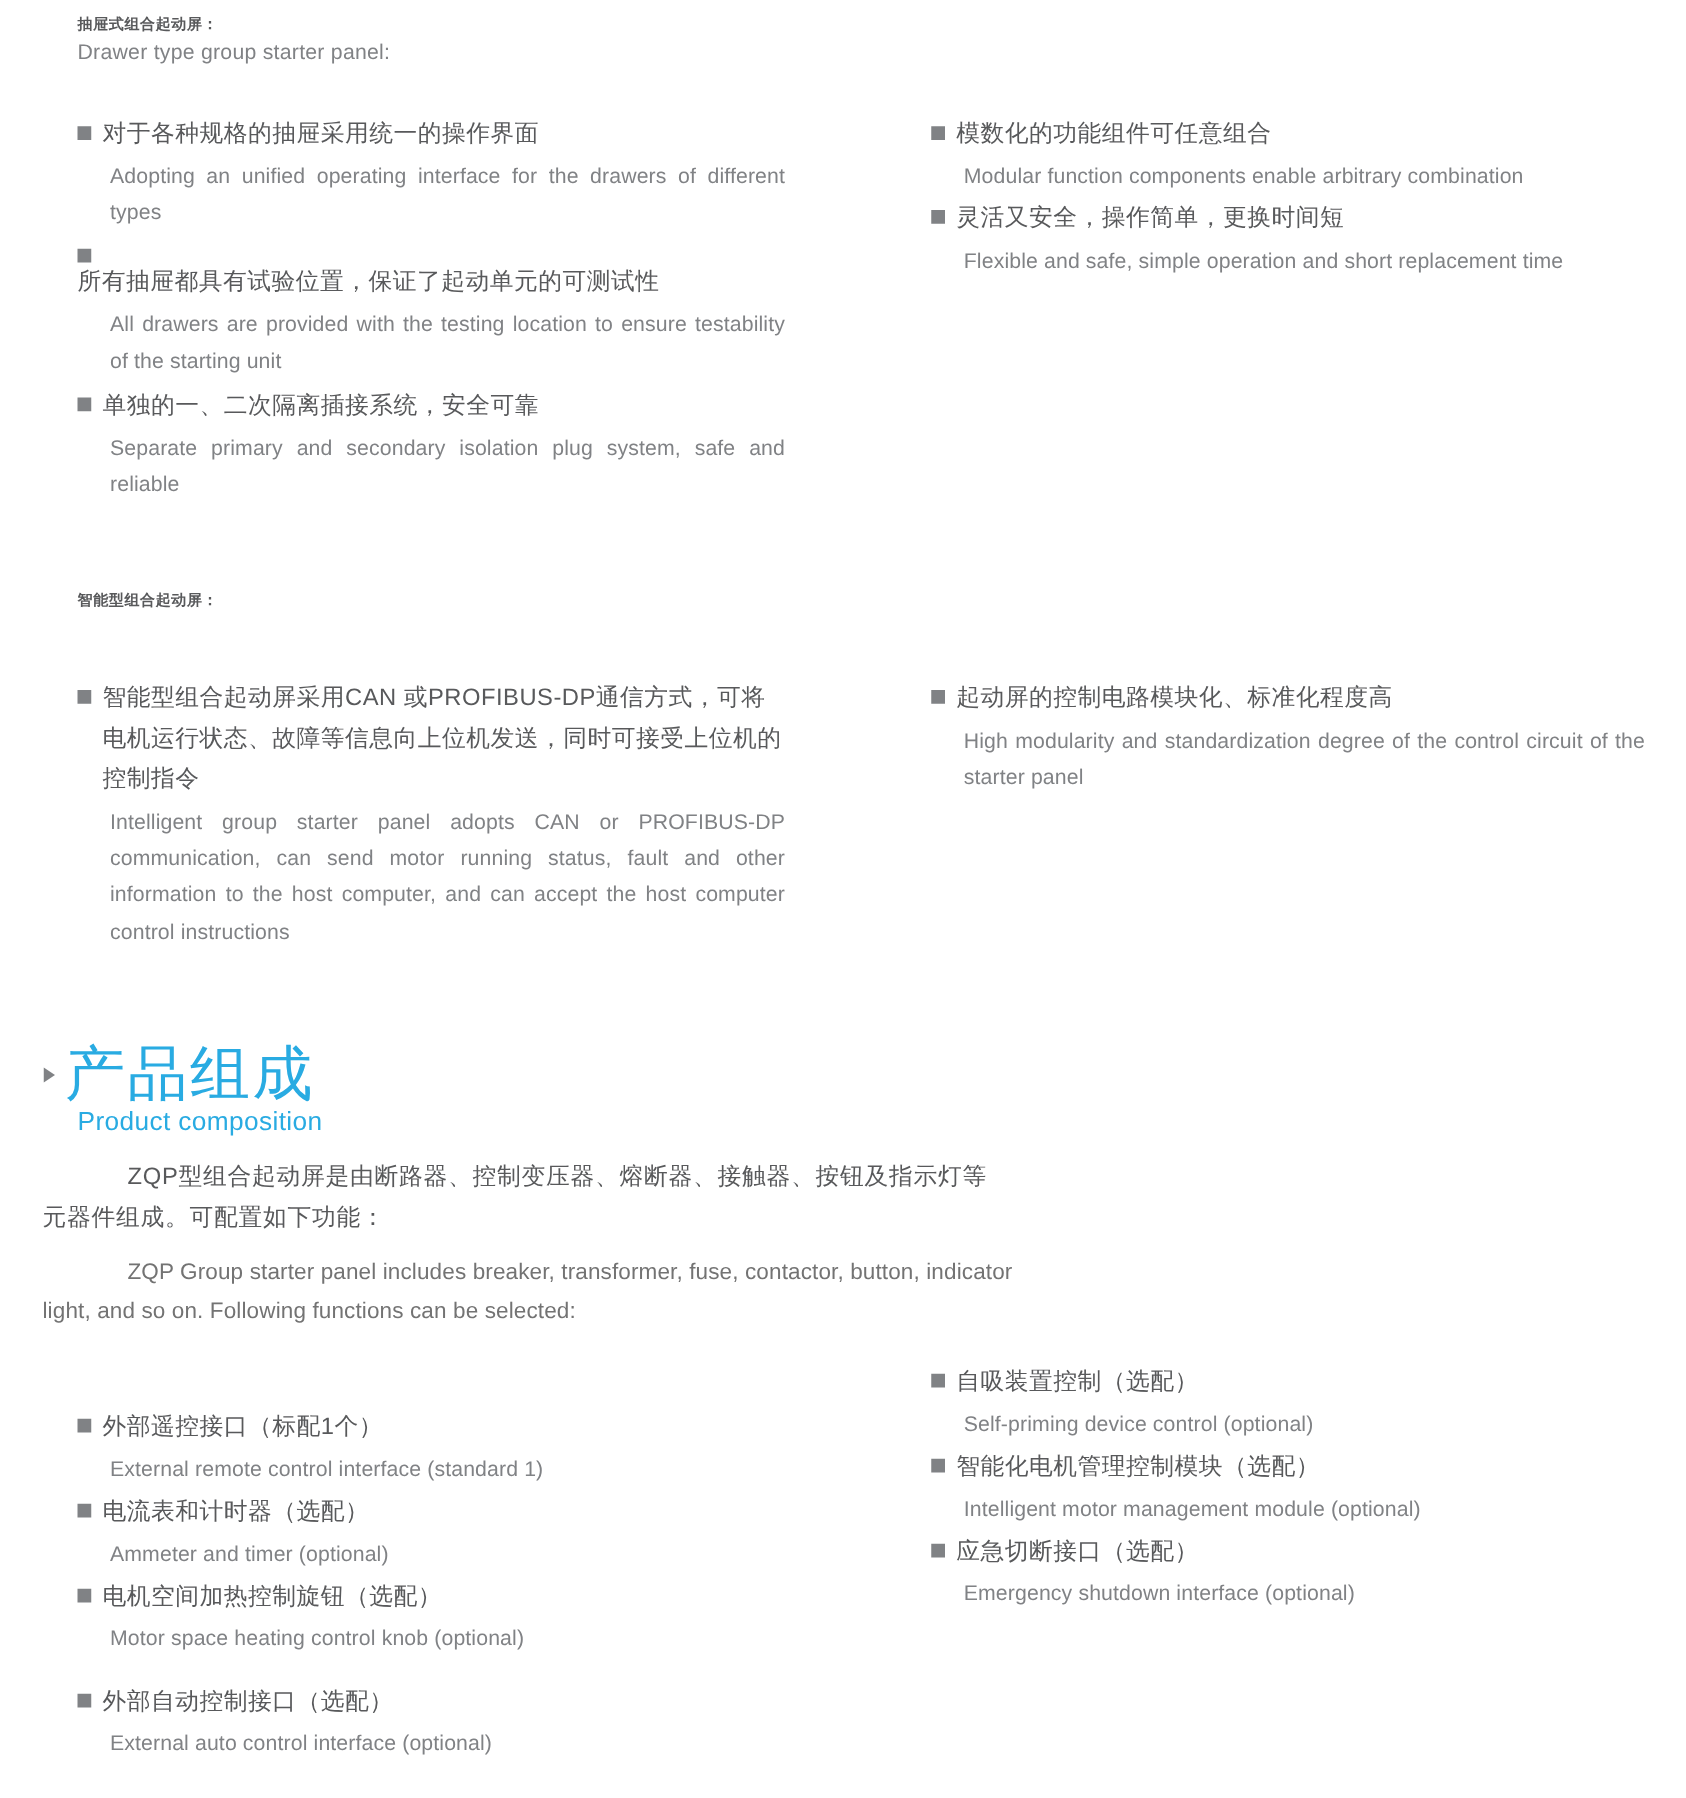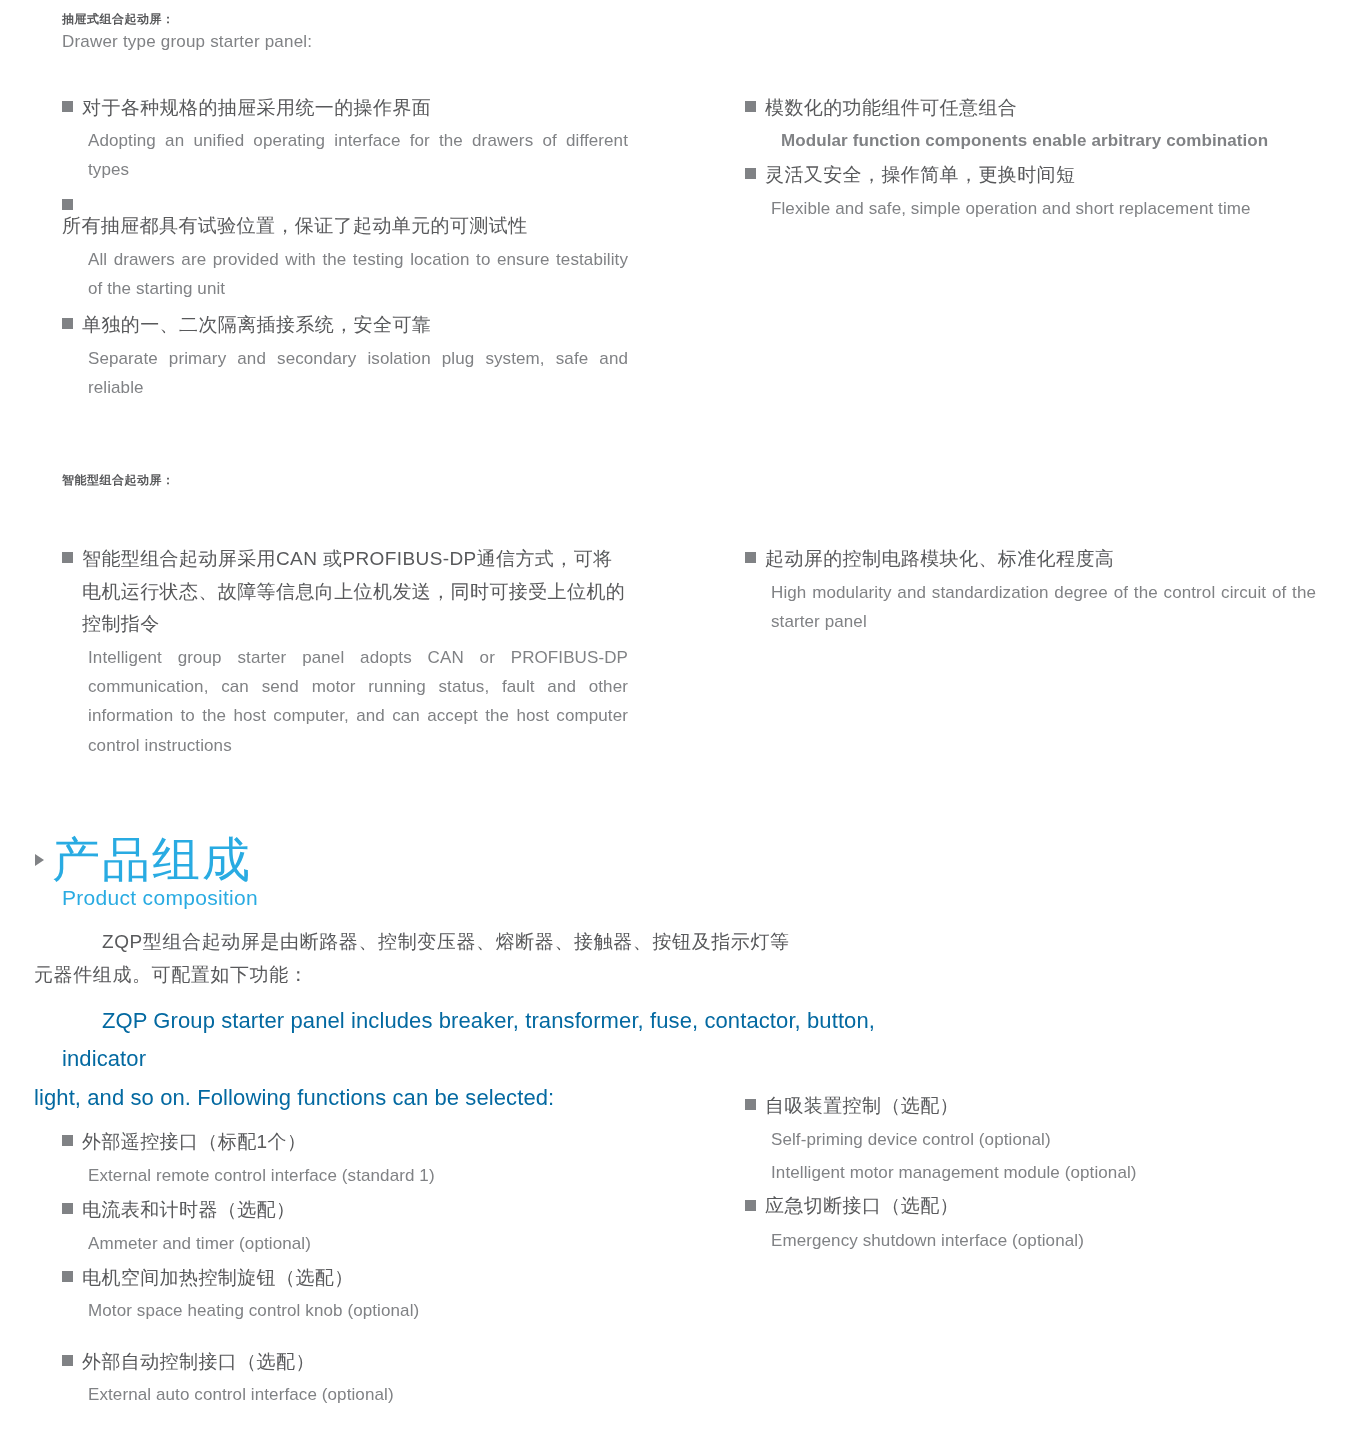--- a/index.html
+++ b/index.html
@@ -103,22 +103,22 @@
     color: #29abe2;
     letter-spacing: 0.3px;
   }
   .para-cn {
     font-size: 19px;
     color: #58595b;
     line-height: 1.75;
     letter-spacing: 0.6px;
   }
   .para-en {
-    font-size: 22px;
-    color: #0369a1;
+    font-size: 18px;
+    color: #737373;
     line-height: 1.75;
     letter-spacing: 0.1px;
   }
   .ind {
     text-indent: 40px;
   }
   .list-item { margin-bottom: 2px; }
 </style>
 </head>
 <body>
@@ -156,21 +156,21 @@
       <div class="en just indent-en" style="width:540px; margin-left:26px; margin-top:2px;">Separate primary and secondary isolation plug system, safe and reliable</div>
     </div>
   </div>
 
   <div class="blk" style="left:745px; top:84px; width:560px;">
     <div class="list-item">
       <div class="bullet-row">
         <span class="sq"></span>
         <span class="cn">模数化的功能组件可任意组合</span>
       </div>
-      <div class="en indent-en" style="width:540px; margin-left:36px; margin-top:1px;font-weight:bold;">Modular function components enable arbitrary combination</div>
+      <div class="en indent-en" style="width:540px; margin-left:26px; margin-top:1px;">Modular function components enable arbitrary combination</div>
     </div>
     <div class="list-item" style="margin-top:4px;">
       <div class="bullet-row" style="margin-top:4px;">
         <span class="sq"></span>
         <span class="cn">灵活又安全，操作简单，更换时间短</span>
       </div>
       <div class="en just indent-en" style="width:545px; margin-left:26px; margin-top:2px;">Flexible and safe, simple operation and short replacement time</div>
     </div>
   </div>
 
@@ -244,20 +244,24 @@
 
   <div class="blk" style="left:745px; top:1090px; width:580px;">
     <div class="list-item">
       <div class="bullet-row" style="margin-top:0;">
         <span class="sq"></span>
         <span class="cn">自吸装置控制（选配）</span>
       </div>
       <div class="en indent-en" style="margin-left:26px; margin-top:2px;">Self-priming device control (optional)</div>
     </div>
     <div class="list-item" style="margin-top:4px;">
+      <div class="bullet-row" style="margin-top:4px;">
+        <span class="sq"></span>
+        <span class="cn">智能化电机管理控制模块（选配）</span>
+      </div>
       <div class="en indent-en" style="margin-left:26px; margin-top:2px;">Intelligent motor management module (optional)</div>
     </div>
     <div class="list-item" style="margin-top:4px;">
       <div class="bullet-row" style="margin-top:4px;font-family:Liberation Mono, monospace;">
         <span class="sq"></span>
         <span class="cn">应急切断接口（选配）</span>
       </div>
       <div class="en indent-en" style="margin-left:26px; margin-top:2px;">Emergency shutdown interface (optional)</div>
     </div>
   </div>

